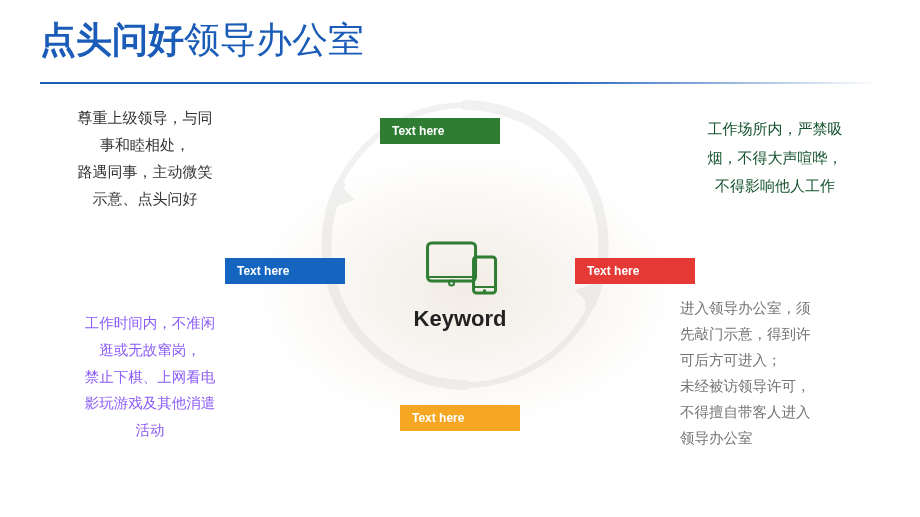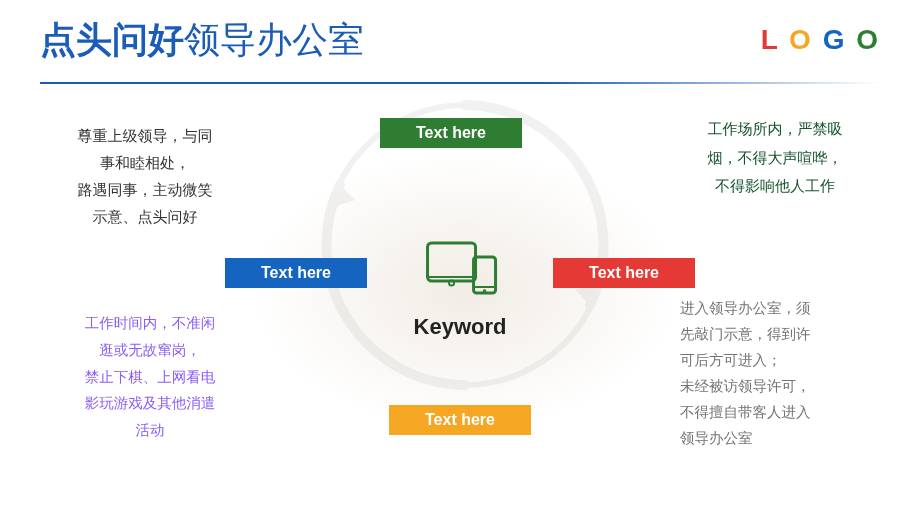--- a/index.html
+++ b/index.html
@@ -61,21 +61,21 @@
       top: 82px;
       left: 40px;
       right: 40px;
       height: 2px;
       background: linear-gradient(to right, #1a5cb8 60%, transparent 100%);
     }
 
     
     .left-top-text {
       position: absolute;
-      top: 122px;
+      top: 104px;
       left: 40px;
       width: 210px;
       font-size: 15px;
       color: #333;
       line-height: 1.8;
       text-align: center;
     }
 
     
     .right-top-text {
@@ -130,29 +130,29 @@
       height: 60px;
       display: flex;
       align-items: center;
       justify-content: center;
     }
 
     .keyword-label {
       font-size: 22px;
       font-weight: 700;
       color: #222;
-      margin-top: 12px;
+      margin-top: 4px;
     }
 
     
     .tag-box {
       position: absolute;
-      padding: 6px 36px;
+      padding: 6px 12px;
       color: #fff;
-      font-size: 16px;
+      font-size: 12px;
       font-weight: 700;
       min-width: 120px;
     }
 
     .tag-green {
       background: #2e7d32;
       top: 118px;
       left: 380px;
     }
 
@@ -194,26 +194,20 @@
   <path d="M170 310 A140 140 0 0 1 45 110" stroke="#999" stroke-width="10" fill="none" stroke-linecap="round"></path>
   <polygon points="45,110 60,125 30,135" fill="#999"></polygon>
 </svg>
 
 <div class="bg-hands"></div>
 
 <div class="header">
   <div class="title">
     <span class="bold-part">点头问好</span><span>领导办公室</span>
   </div>
-  <div class="logo-area">
-    <span class="logo-l">L</span>
-    <span class="logo-o1">O</span>
-    <span class="logo-g">G</span>
-    <span class="logo-o2">O</span>
-  </div>
 </div>
 
 <div class="divider"></div>
 
 <div class="left-top-text">
   <span>尊重上级领导，与同<br>事和睦相处，<br>路遇同事，主动微笑<br>示意、点头问好</span>
 </div>
 
 <div class="right-top-text">
   <span>工作场所内，严禁吸<br>烟，不得大声喧哗，<br>不得影响他人工作</span>

